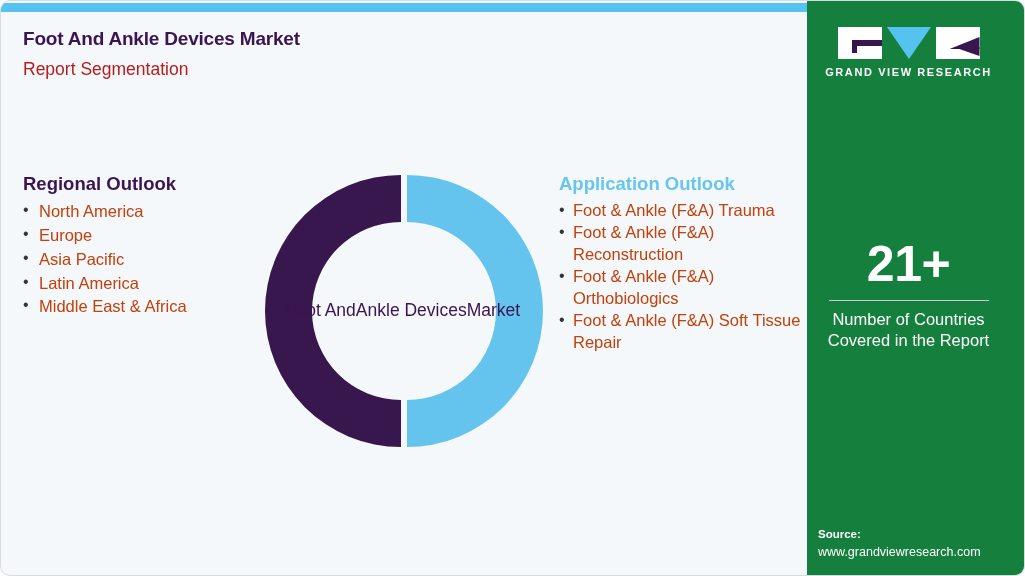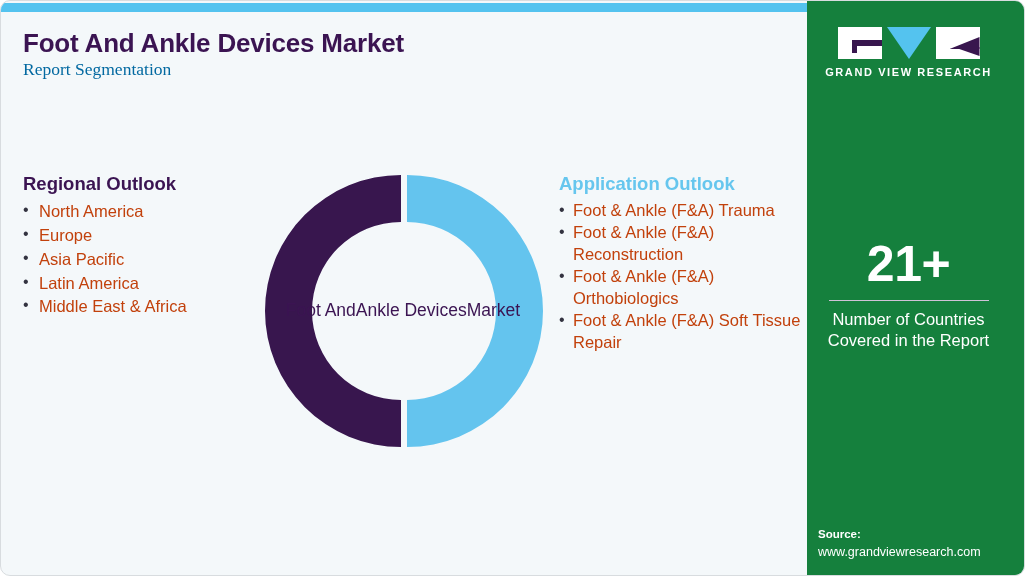--- a/index.html
+++ b/index.html
@@ -43,35 +43,34 @@
     left: 0;
     top: 0;
     width: 822px;
     height: 576px;
   }
 
   #page-title {
     position: absolute;
     left: 22px;
     top: 27px;
-    font-size: 26px;
+    font-size: 19px;
     font-weight: bold;
     color: #3b1452;
     letter-spacing: -0.2px;
     white-space: nowrap;
   }
   #page-subtitle {
     position: absolute;
     left: 22px;
     top: 58px;
     font-size: 17.5px;
     font-weight: normal;
-    color: #0369a1;
+    color: #b91c1c;
     white-space: nowrap;
-    font-family: Liberation Serif, serif;
   }
 
   
   .outlook-block {
     position: absolute;
   }
   .outlook-heading {
     font-size: 18.5px;
     font-weight: bold;
     margin: 0 0 6px 0;

